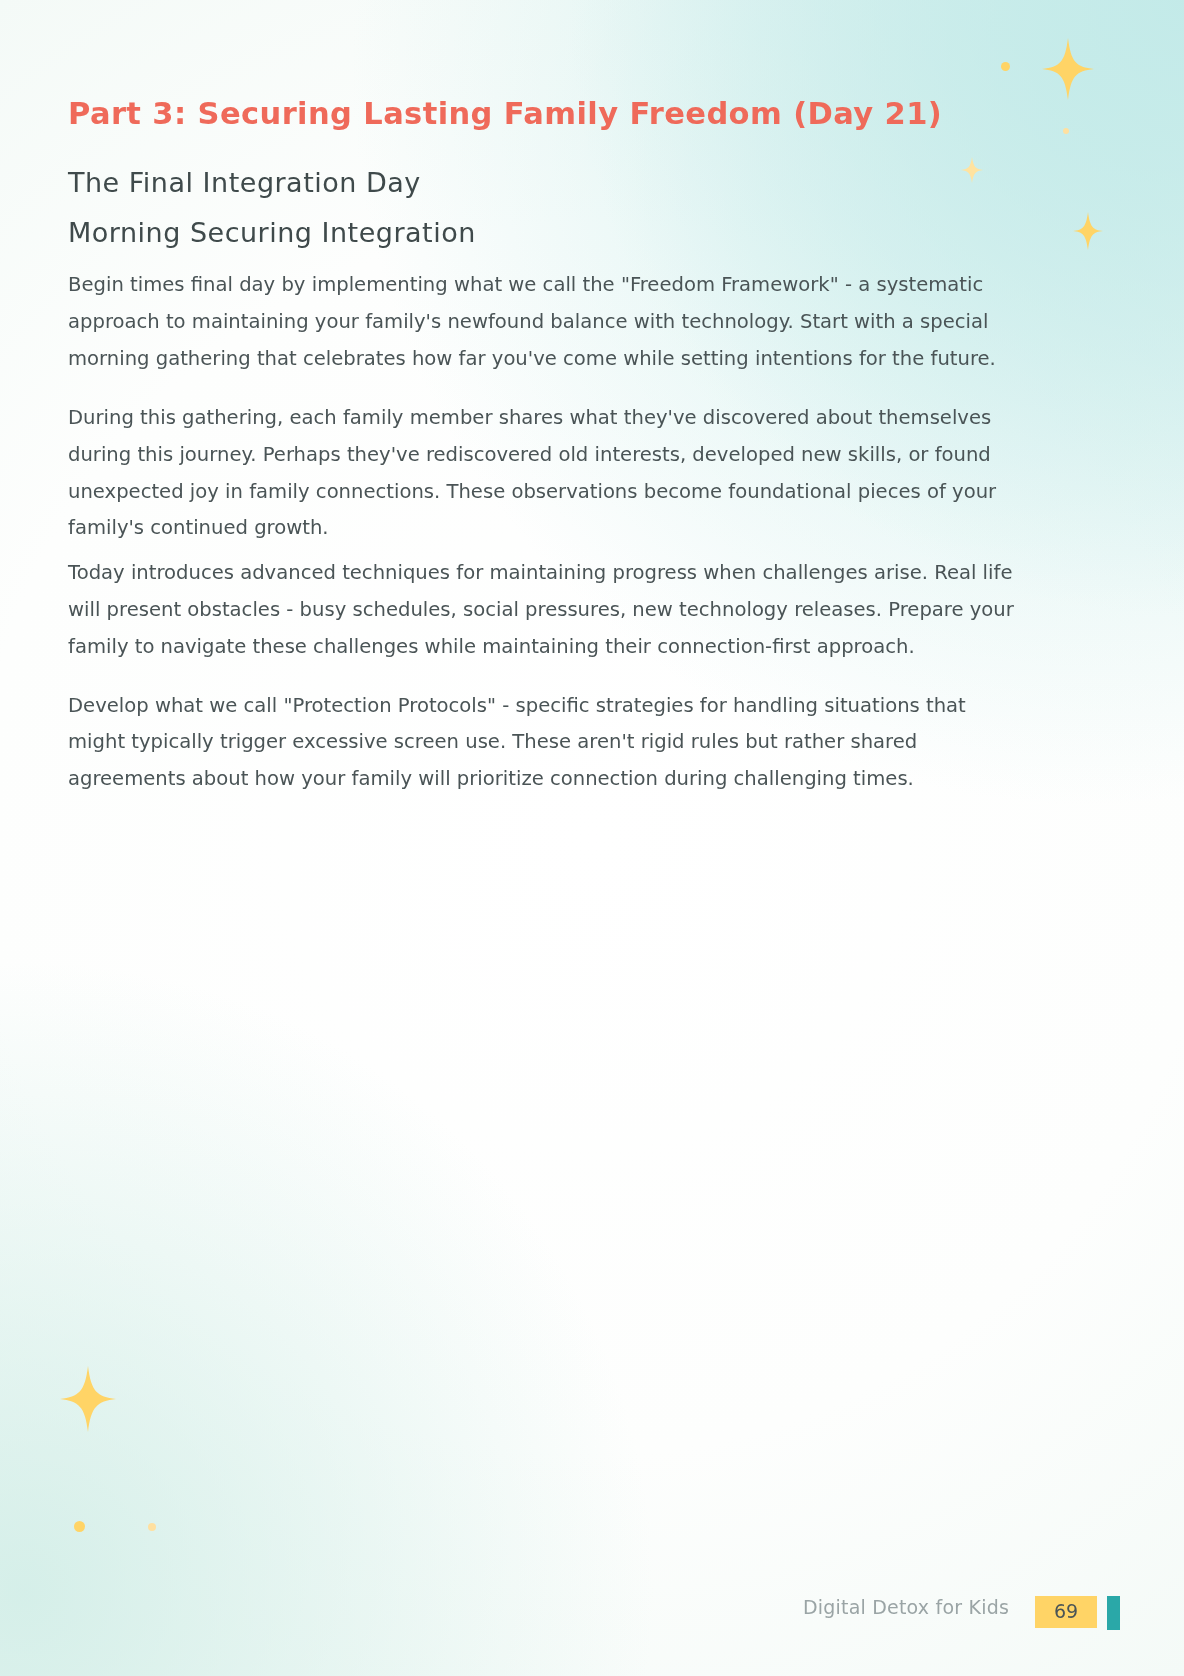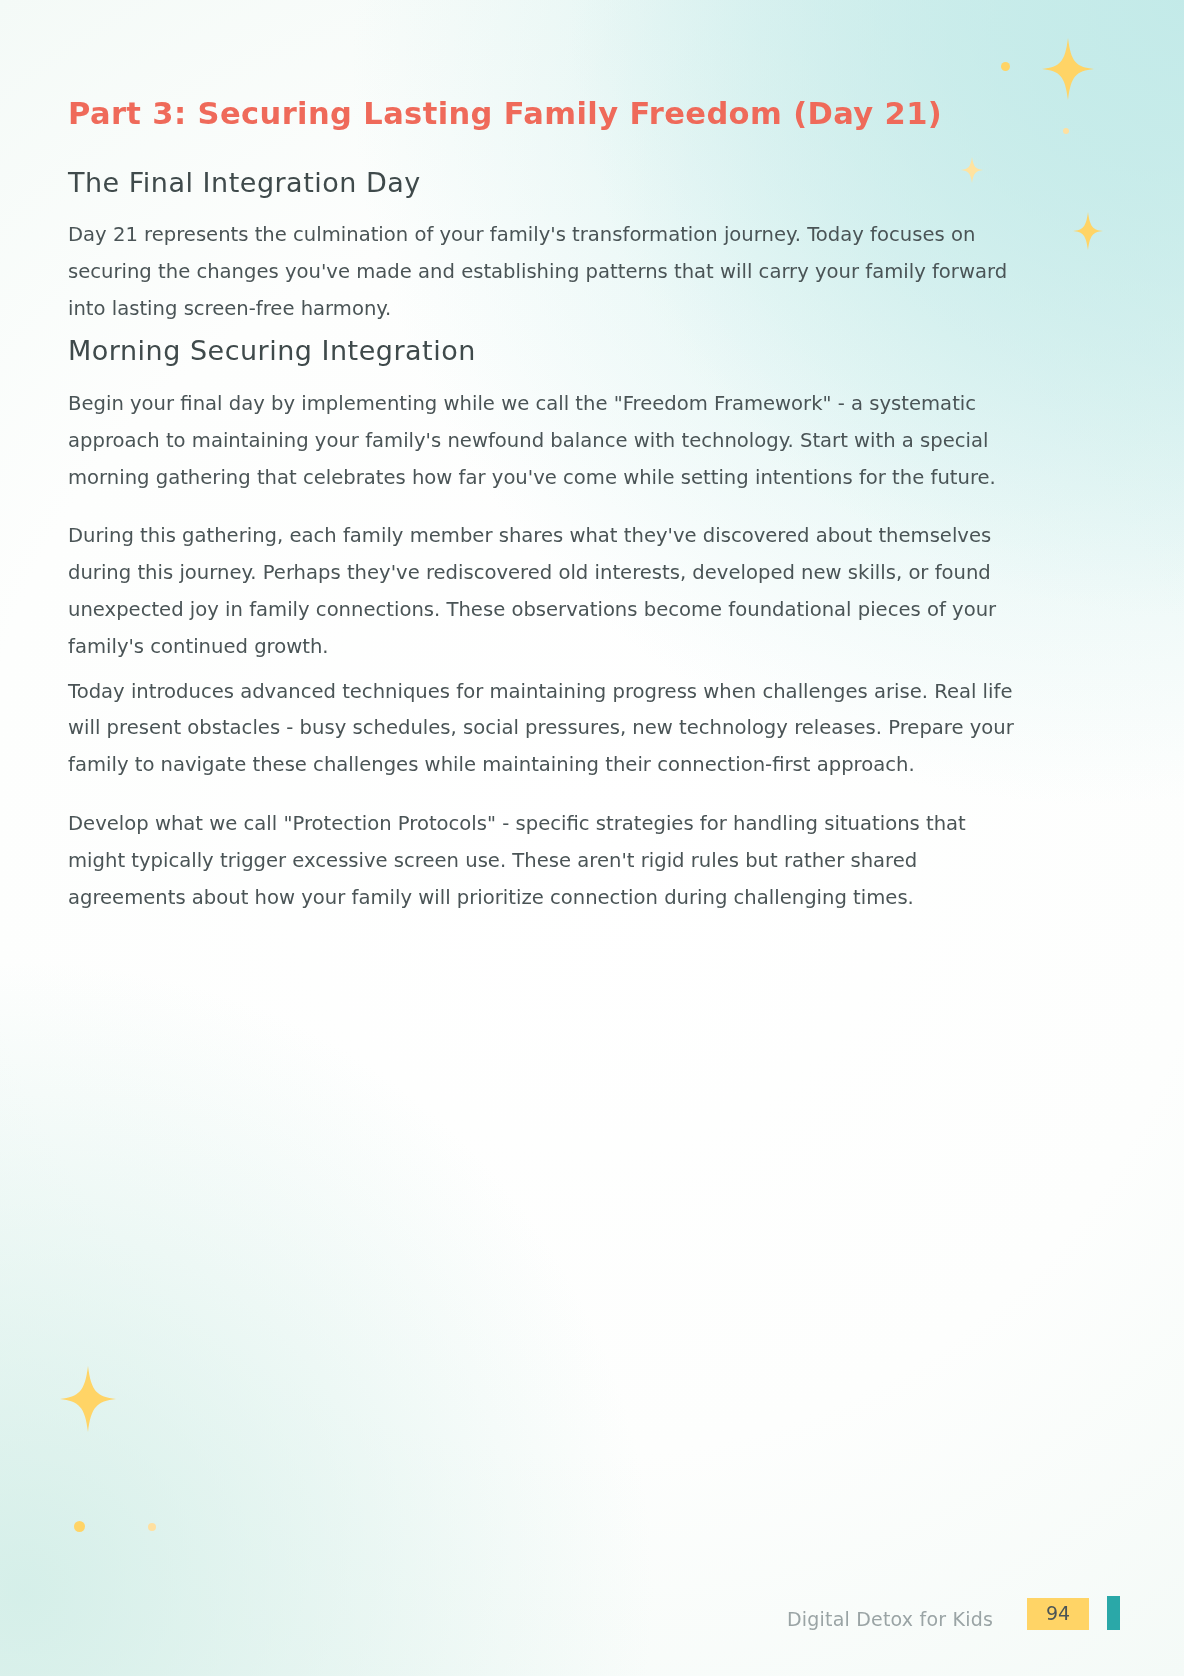--- a/index.html
+++ b/index.html
@@ -70,22 +70,22 @@
     position: absolute;
     border-radius: 50%;
     pointer-events: none;
   }
   
   .footer {
     position: absolute;
     right: 64px;
     bottom: 46px;
     display: flex;
-    align-items: flex-end;
-    gap: 8px;
+    align-items: flex-start;
+    gap: 0;
   }
   .footer-title {
     color: #9aa4a5;
     font-size: 19px;
     margin-right: 26px;
     letter-spacing: 0.2px;
   }
   .page-num-box {
     background: #ffd466;
     color: #4a5456;
@@ -133,35 +133,34 @@
   </span>
   <span class="dot" style="left:74px; top:1521px; width:11px; height:11px; background:#ffd466;"></span>
   <span class="dot" style="left:148px; top:1523px; width:8px; height:8px; background:#ffe0a0;"></span>
 
   <div class="content">
 
     <h1 class="part-title">Part 3: Securing Lasting Family Freedom (Day 21)</h1>
 
     <div class="block">
       <h2 class="section">The Final Integration Day</h2>
-      <p class="para">Day 21 represents the culmination of your family's transformation journey. Today focuses on securing the changes you've made and establishing patterns that will carry your family forward into lasting screen-free harmony.</p>
     </div>
 
     <div class="block">
       <h2 class="section">Morning Securing Integration</h2>
-      <p class="para">Begin your final day by implementing while we call the "Freedom Framework" - a systematic approach to maintaining your family's newfound balance with technology. Start with a special morning gathering that celebrates how far you've come while setting intentions for the future.</p>
+      <p class="para">Begin times final day by implementing what we call the "Freedom Framework" - a systematic approach to maintaining your family's newfound balance with technology. Start with a special morning gathering that celebrates how far you've come while setting intentions for the future.</p>
       <p class="para">During this gathering, each family member shares what they've discovered about themselves during this journey. Perhaps they've rediscovered old interests, developed new skills, or found unexpected joy in family connections. These observations become foundational pieces of your family's continued growth.</p>
     </div>
 
     <div class="block">
       <p class="para">Today introduces advanced techniques for maintaining progress when challenges arise. Real life will present obstacles - busy schedules, social pressures, new technology releases. Prepare your family to navigate these challenges while maintaining their connection-first approach.</p>
       <p class="para">Develop what we call "Protection Protocols" - specific strategies for handling situations that might typically trigger excessive screen use. These aren't rigid rules but rather shared agreements about how your family will prioritize connection during challenging times.</p>
     </div>
 
   </div>
 
   <div class="footer">
     <span class="footer-title">Digital Detox for Kids</span>
-    <span class="page-num-box">94</span>
+    <span class="page-num-box">69</span>
     <span class="footer-bar"></span>
   </div>
 
 </div>
 
 </body></html>

